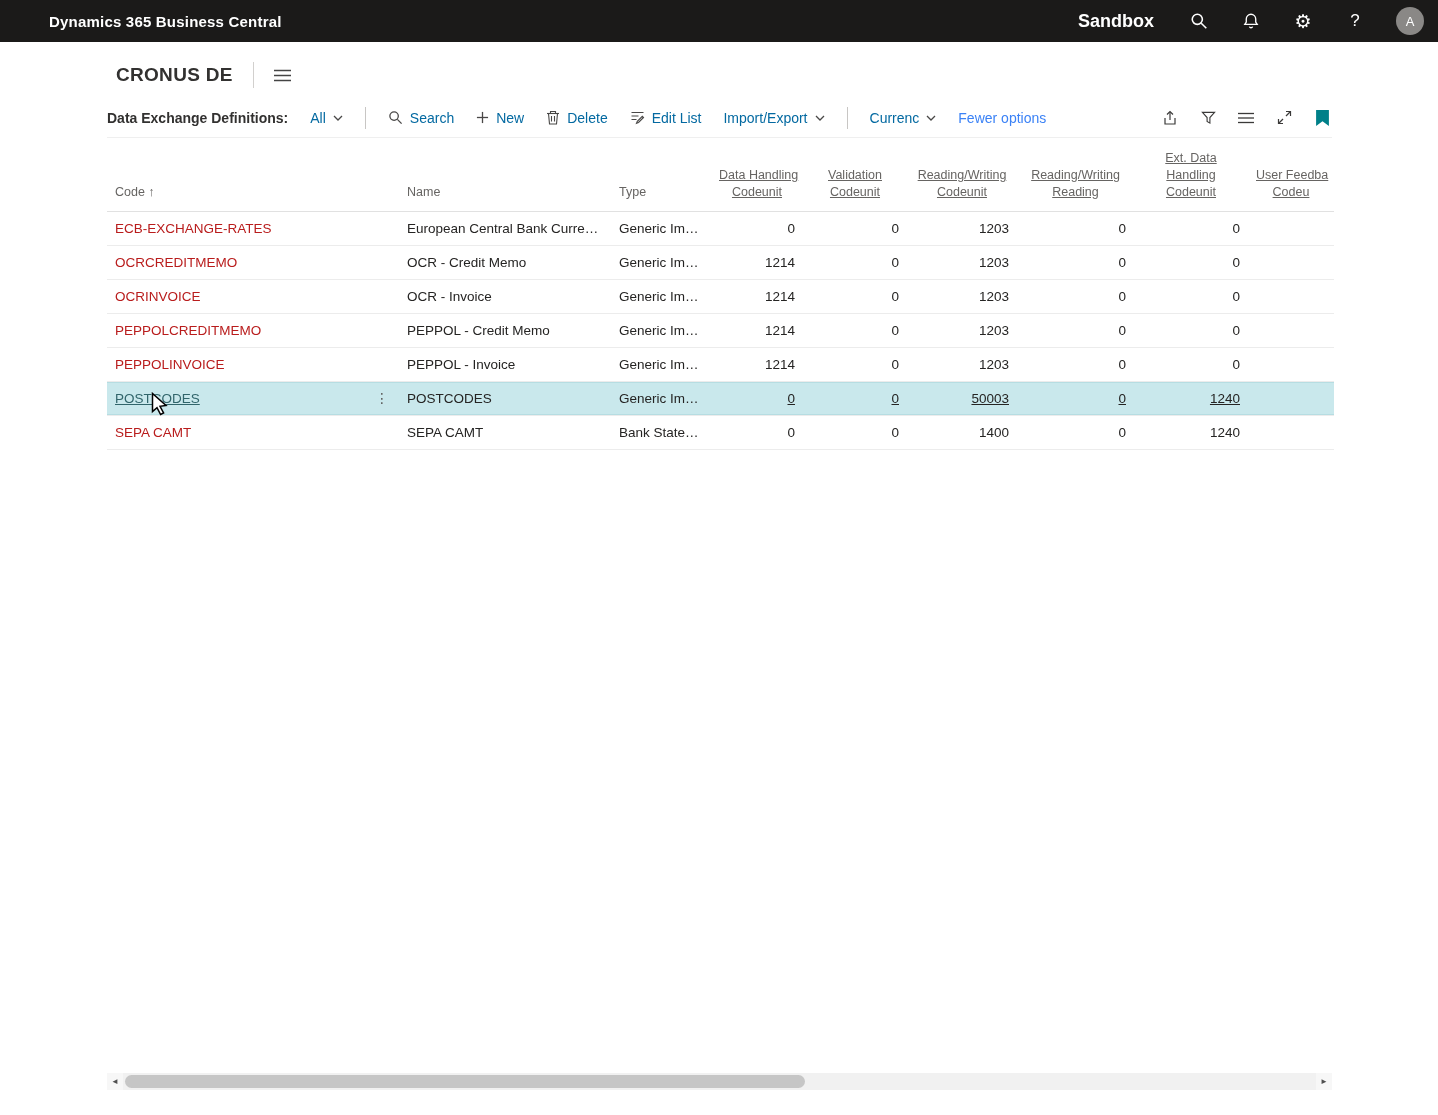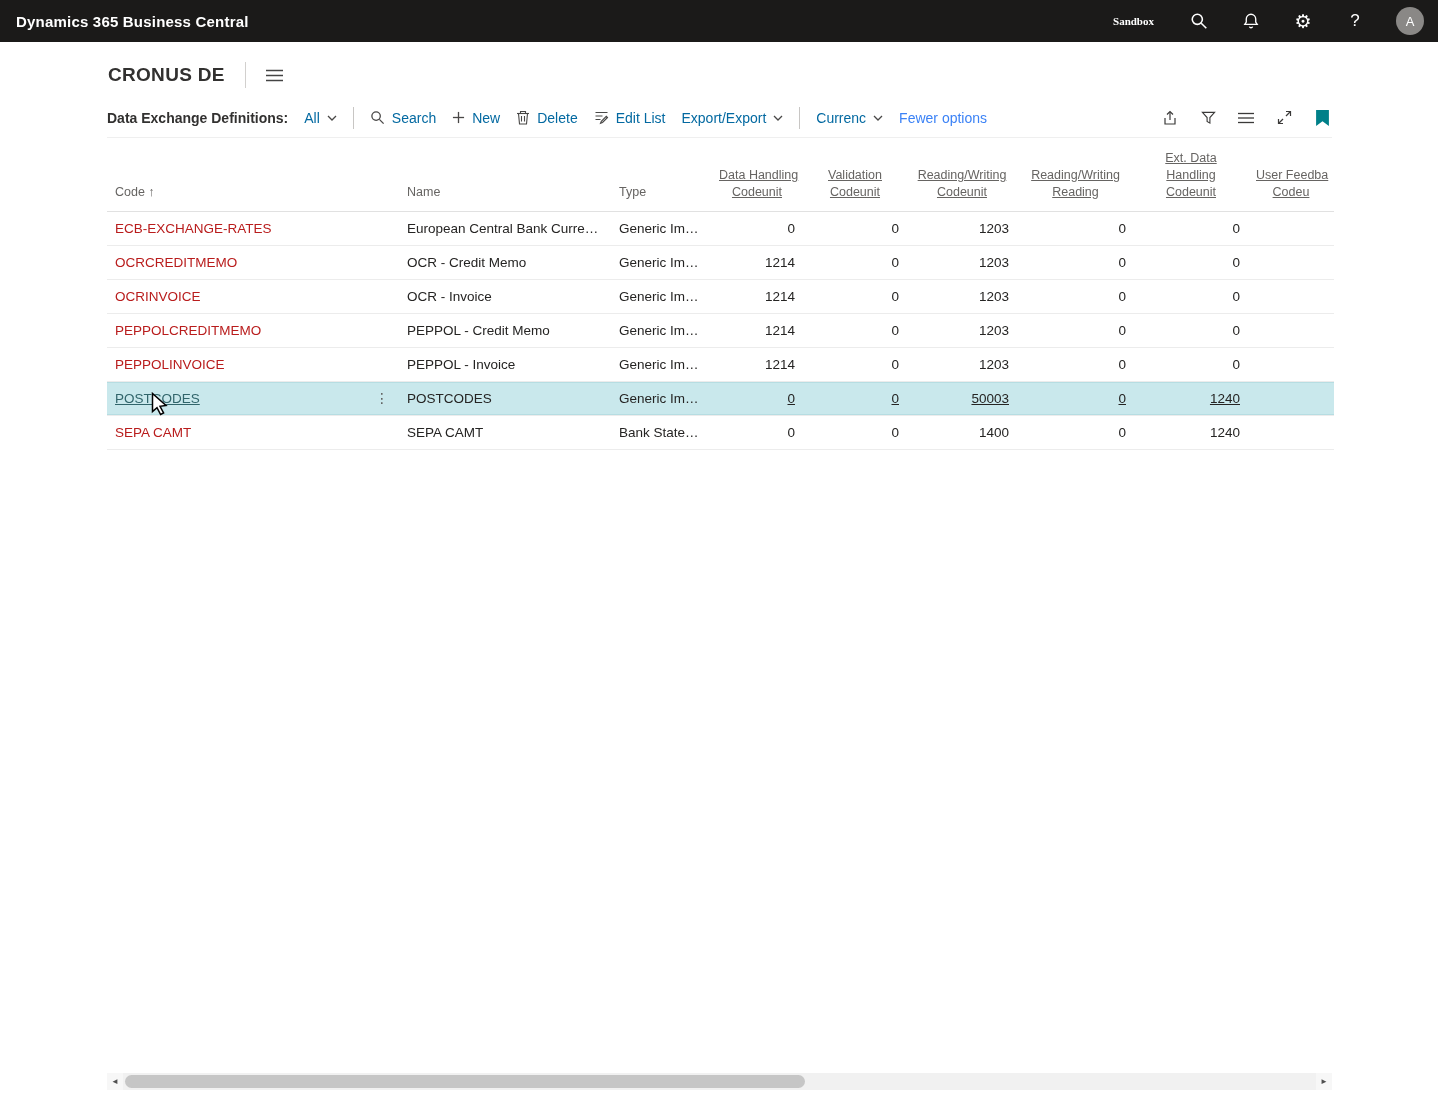--- a/index.html
+++ b/index.html
@@ -4,37 +4,37 @@
 <style>
   * { margin:0; padding:0; box-sizing:border-box; }
   html,body { width:1438px; height:1115px; }
   body {
     font-family:"Liberation Sans","DejaVu Sans",sans-serif;
     background:#ffffff; color:#252423; position:relative; overflow:hidden;
   }
 
   
   .topbar { height:42px; background:#1b1a19; color:#fff; display:flex; align-items:center; padding:0 10px 0 16px; }
-  .topbar-title { font-size:15px; font-weight:700; letter-spacing:.2px; }
+  .topbar-title { font-size:15px; font-weight:700; letter-spacing:.2px;margin-left:33px; }
   .topbar-right { margin-left:auto; display:flex; align-items:center; gap:30px; }
-  .env { font-size:11px; font-weight:600; margin-right:4px; cursor:pointer;font-family:Liberation Serif, serif; }
+  .env { font-size:18px; font-weight:600; margin-right:4px; cursor:pointer; }
   .tb-icon { width:22px; height:22px; display:flex; align-items:center; justify-content:center; color:#fff; cursor:pointer; }
   .tb-icon.gear { font-size:19px; line-height:1; }
   .tb-icon.help { font-size:17px; font-weight:400; }
   .avatar { width:28px; height:28px; border-radius:50%; background:#8a8886; color:#fff; font-size:13px;
             display:flex; align-items:center; justify-content:center; cursor:pointer; margin-right:4px; }
 
   
-  .page-header { display:flex; align-items:center; gap:20px; padding:20px 0 10px 108px; }
+  .page-header { display:flex; align-items:center; gap:20px; padding:20px 0 10px 108px;margin-left:8px; }
   .company { font-size:19px; font-weight:700; color:#323130; letter-spacing:.3px; cursor:pointer; }
   .vdiv { width:1px; height:26px; background:#d2d0ce; }
   .hamburger { color:#444; display:flex; align-items:center; cursor:pointer; }
 
   
-  .toolbar { display:flex; align-items:center; margin:0 106px 0 107px; height:40px; gap:16px;
+  .toolbar { display:flex; align-items:center; margin:0 106px 0 107px; height:40px; gap:22px;
              font-size:14px; color:#323130; border-bottom:1px solid #efefef; }
   .caption { font-weight:700; white-space:nowrap; }
   .tb-btn { display:flex; align-items:center; gap:7px; background:none; border:none; font:inherit;
             color:#0369a1; cursor:pointer; white-space:nowrap; padding:0; }
   .tb-btn .ic { display:flex; align-items:center; color:#494847; }
   .tb-btn.muted { color:#3b82f6; }
   .sep { width:1px; height:22px; background:#c8c6c4; }
   .toolbar-right { margin-left:auto; display:flex; align-items:center; gap:18px; }
   .tr-icon { display:flex; align-items:center; justify-content:center; color:#3b3a39; cursor:pointer; width:20px; height:20px; }
 
@@ -155,21 +155,21 @@
     <span class="ic">
       <svg width="15" height="15" viewBox="0 0 15 15" fill="none" stroke="currentColor" stroke-width="1.1">
           <path d="M1.5 2.5h12M1.5 6h7M1.5 9.5h5"></path>
           <path d="M13.5 7.5l-5 5-2 .8.8-2 5-5z"></path>
         </svg>
     </span>
     <span>Edit List</span>
   </button>
 
   <button class="tb-btn">
-    <span>Export/Export</span>
+    <span>Import/Export</span>
     <span class="ic">
       <svg width="10" height="6" viewBox="0 0 10 6" fill="none" stroke="currentColor" stroke-width="1.3">
           <path d="M1 1l4 4 4-4"></path>
         </svg>
     </span>
   </button>
 
   <span class="sep"></span>
 
   <button class="tb-btn">

